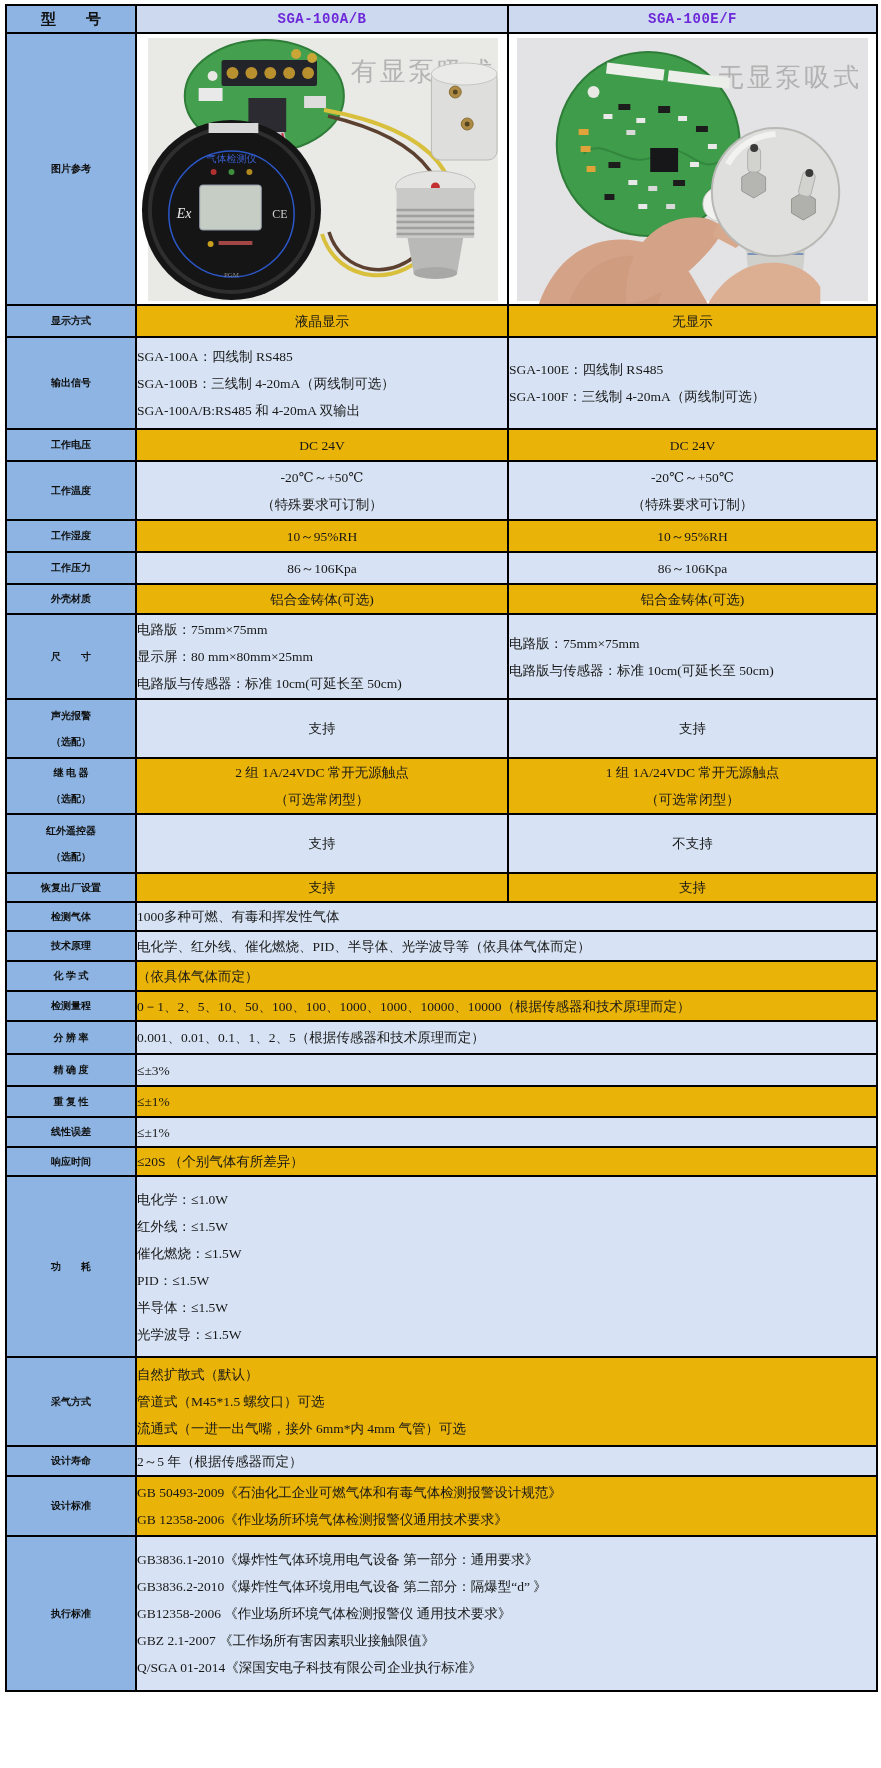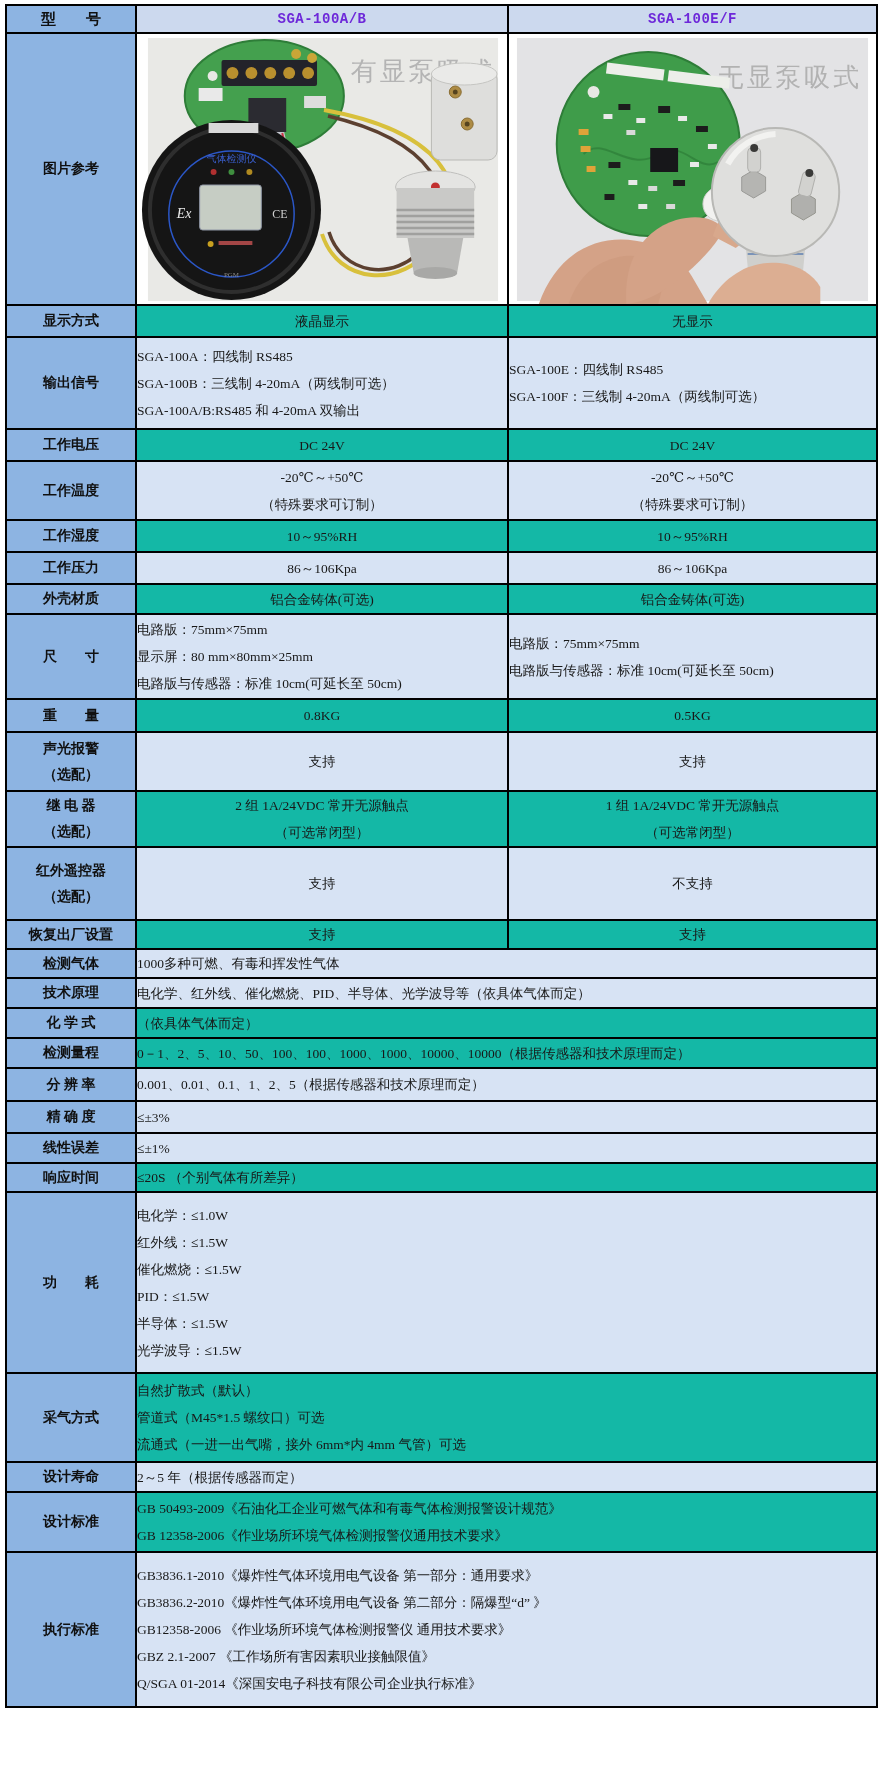--- a/index.html
+++ b/index.html
@@ -8,35 +8,35 @@
     font-family:"Liberation Serif","DejaVu Serif",serif;
     color:#141414;
   }
   table.spec{
     border-collapse:collapse;table-layout:fixed;
     margin:4px 0 0 5px;width:871px;
     border:1px solid #b91c1c;
   }
   table.spec th,table.spec td{border:2px solid #000;padding:0;vertical-align:middle;}
   th.rowlabel{
-    background:#8db4e2;color:#101010;font-weight:bold;font-size:14px;
+    background:#8db4e2;color:#101010;font-weight:bold;font-size:10px;
     text-align:center;
   }
   th.rowlabel .ln{line-height:26px;height:26px;}
   td.hdr{
     background:#ccd9ee;color:#6d28d9;font-weight:bold;font-size:14px;
     text-align:center;letter-spacing:.5px;
     font-family:"Liberation Mono","DejaVu Sans Mono",monospace;
   }
   th.hdrlabel{font-size:15px;}
   td.val{font-size:13.5px;color:#181818;}
   td.val .ln{line-height:27px;height:27px;white-space:nowrap;overflow:visible;}
   td.ctr{text-align:center;}
   td.left{text-align:left;padding-left:11px;}
-  td.sd{background:#14b8a6;}
+  td.sd{background:#eab308;}
   td.sl{background:#d7e3f4;}
   td.photo{background:#ffffff;}
   td.photo svg{display:block;width:100%;height:270px;}
   .wm{font-size:26px;letter-spacing:3px;}
 </style>
 </head>
 <body>
 
 <div class="page">
   <table class="spec">
@@ -262,31 +262,20 @@
           <td class="val sl left">
             <div class="ln">电路版：75mm×75mm</div>
             <div class="ln">显示屏：80 mm×80mm×25mm</div>
             <div class="ln">电路版与传感器：标准 10cm(可延长至 50cm)</div>
           </td>
           <td class="val sl left">
             <div class="ln">电路版：75mm×75mm</div>
             <div class="ln">电路版与传感器：标准 10cm(可延长至 50cm)</div>
           </td>
         </tr>
-        <tr style="height: 33px;">
-          <th class="rowlabel">
-            <div class="ln">重　　量</div>
-          </th>
-          <td class="val sd ctr">
-            <div class="ln">0.8KG</div>
-          </td>
-          <td class="val sd ctr">
-            <div class="ln">0.5KG</div>
-          </td>
-        </tr>
         <tr style="height: 59px;">
           <th class="rowlabel">
             <div class="ln">声光报警</div>
             <div class="ln">（选配）</div>
           </th>
           <td class="val sl ctr">
             <div class="ln">支持</div>
           </td>
           <td class="val sl ctr">
             <div class="ln">支持</div>
@@ -299,21 +288,21 @@
           </th>
           <td class="val sd ctr">
             <div class="ln">2 组 1A/24VDC 常开无源触点</div>
             <div class="ln">（可选常闭型）</div>
           </td>
           <td class="val sd ctr">
             <div class="ln">1 组 1A/24VDC 常开无源触点</div>
             <div class="ln">（可选常闭型）</div>
           </td>
         </tr>
-        <tr style="height: 73px;">
+        <tr style="height: 59px;">
           <th class="rowlabel">
             <div class="ln">红外遥控器</div>
             <div class="ln">（选配）</div>
           </th>
           <td class="val sl ctr">
             <div class="ln">支持</div>
           </td>
           <td class="val sl ctr">
             <div class="ln">不支持</div>
           </td>
@@ -368,20 +357,28 @@
           <td class="val sl left" colspan="2">
             <div class="ln">0.001、0.01、0.1、1、2、5（根据传感器和技术原理而定）</div>
           </td>
         </tr>
         <tr style="height: 32px;">
           <th class="rowlabel">
             <div class="ln">精 确 度</div>
           </th>
           <td class="val sl left" colspan="2">
             <div class="ln">≤±3%</div>
+          </td>
+        </tr>
+        <tr style="height: 31px;">
+          <th class="rowlabel">
+            <div class="ln">重 复 性</div>
+          </th>
+          <td class="val sd left" colspan="2">
+            <div class="ln">≤±1%</div>
           </td>
         </tr>
         <tr style="height: 30px; margin-left: 22px;">
           <th class="rowlabel">
             <div class="ln">线性误差</div>
           </th>
           <td class="val sl left" colspan="2">
             <div class="ln">≤±1%</div>
           </td>
         </tr>

